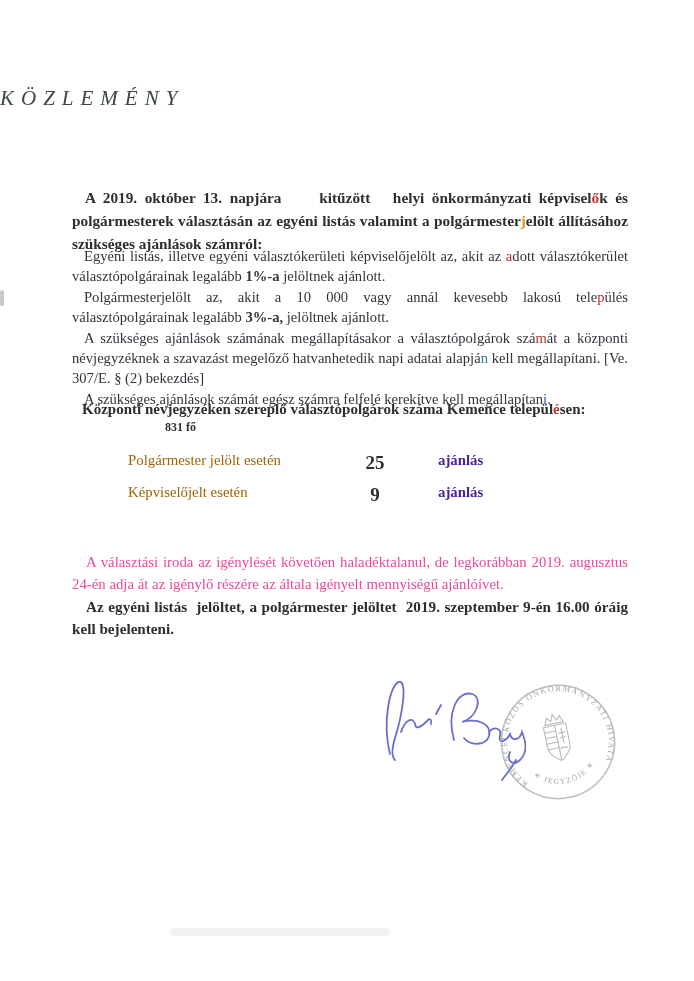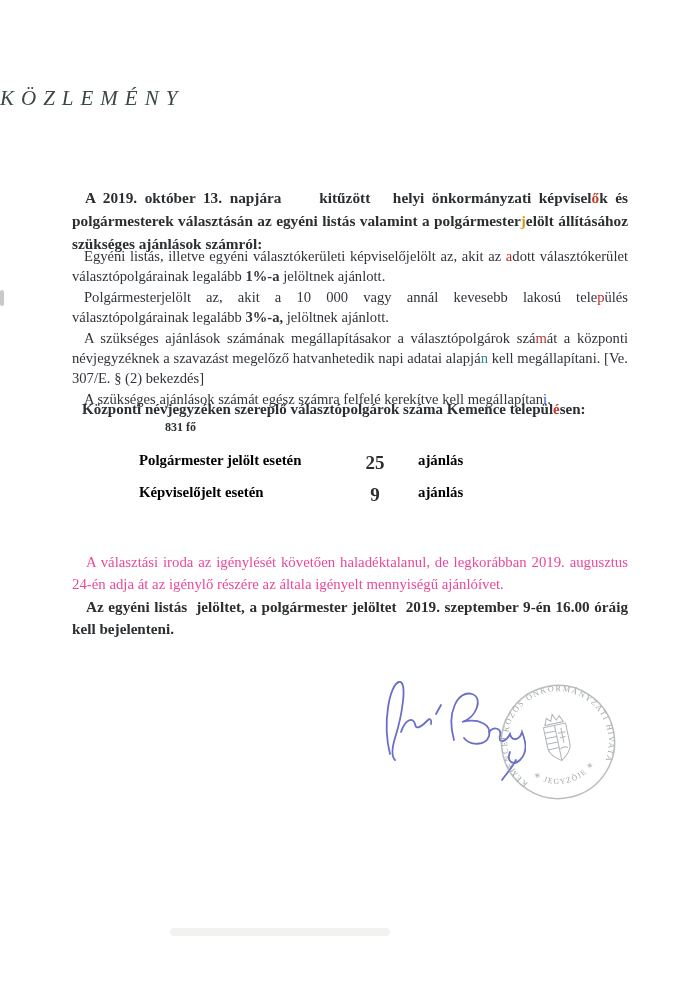--- a/index.html
+++ b/index.html
@@ -43,30 +43,30 @@
     text-indent:10px;color:#2b2f31;text-align:left;
   }
   .register-count{
     position:absolute;left:165px;top:420px;
     font-size:12px;font-weight:700;color:#2b2f31;
   }
   .quota-row{
     position:absolute;left:0;width:694px;height:22px;
   }
   .quota-row .q-label{
-    position:absolute;left:139px;
-    font-size:14.8px;font-weight:700;color:#000000;
+    position:absolute;left:128px;
+    font-size:14.8px;font-weight:400;color:#a16207;
   }
   .quota-row .q-value{
     position:absolute;left:358px;width:34px;text-align:center;
     font-size:19px;font-weight:700;color:#2b2f31;
   }
   .quota-row .q-unit{
-    position:absolute;left:418px;
-    font-size:14.8px;font-weight:700;color:#000000;
+    position:absolute;left:438px;
+    font-size:14.8px;font-weight:700;color:#4c1d95;
   }
   .row1{top:452px;}
   .row2{top:484px;}
   .p-office{
     top:551px;
     font-size:14.8px;line-height:22px;
     text-indent:14px;color:#ec4899;
   }
   .p-deadline{
     top:596px;

